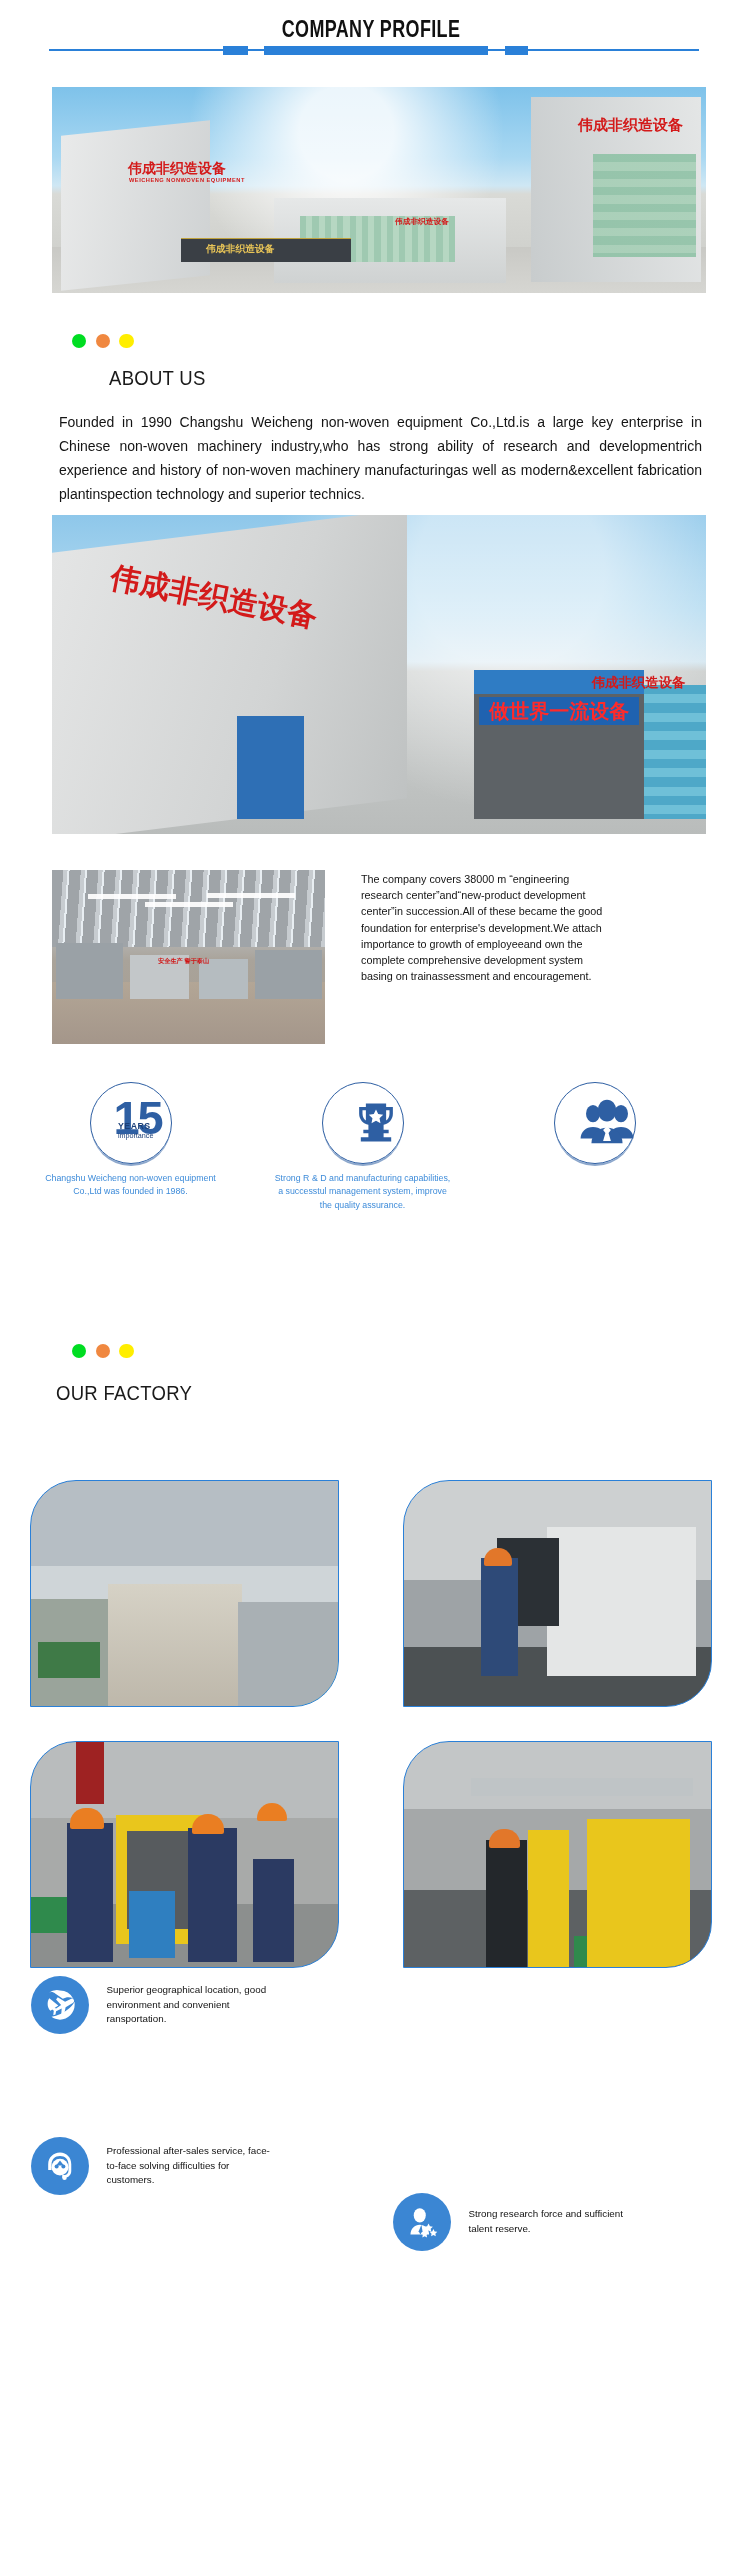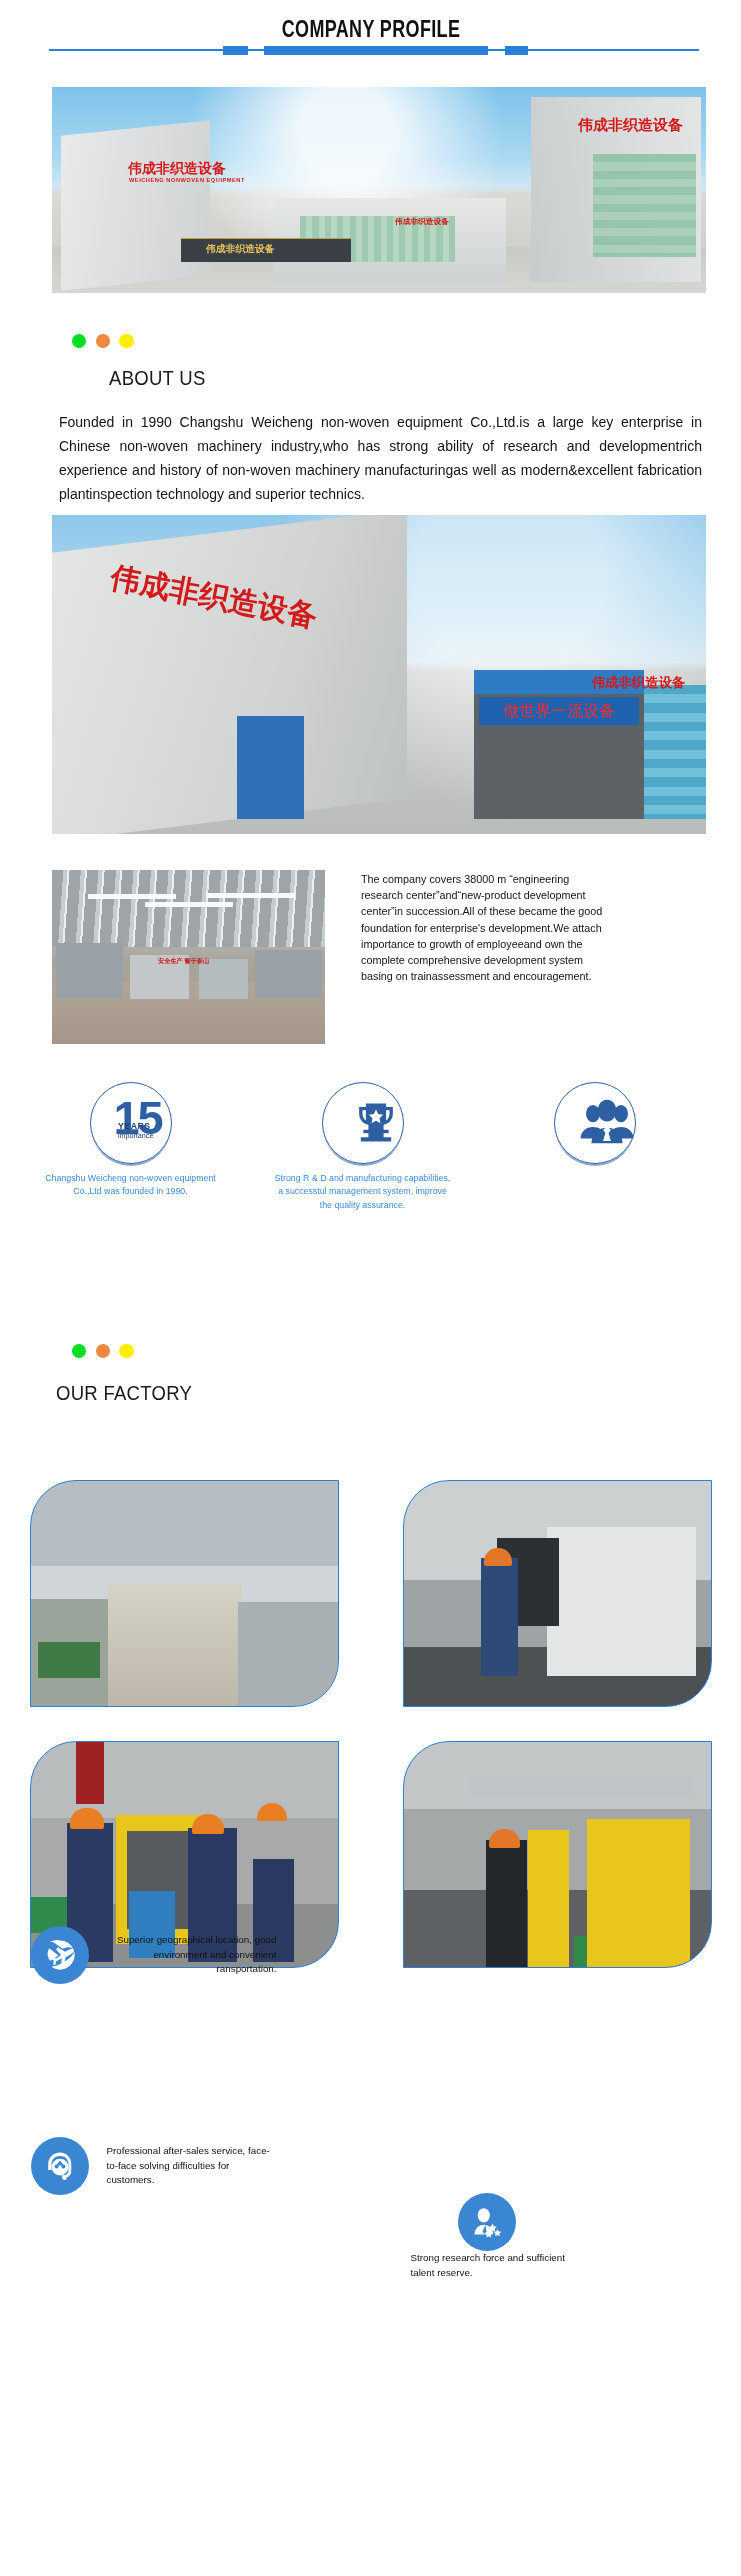--- a/index.html
+++ b/index.html
@@ -56,21 +56,21 @@
     background:
       radial-gradient(circle at 70% 18%, rgba(255,255,255,.55) 0 18%, rgba(255,255,255,0) 45%),
       linear-gradient(180deg,#8ec7ea 0%,#b6dcf1 30%,#d5e7f1 46%,#cdd0cf 49%,#b9bcbb 100%);
   }
   .bigfac .wall{ position:absolute; left:0; top:15.5px; width:355px; height:289px;
     background:linear-gradient(108deg,#e4e5e5 0%,#d2d4d4 60%,#bfc2c2 100%); transform:skewY(-7deg); }
   .bigfac .door{ position:absolute; left:185px; top:201px; width:67px; height:103px; background:#2e6fb5;}
   .bigfac .shed{ position:absolute; right:62px; top:155px; width:170px; height:149px;
     background:linear-gradient(180deg,#2f7cc4 0 24px,#5d6266 24px 100%); }
   .bigfac .shed .banner2{ position:absolute; left:5.2px; top:27px; width:160px; height:28px;
-    background:#1f62b0; color:#ff2a2a; font-weight:normal; font-size:16px; text-align:center; line-height:28px;}
+    background:#1f62b0; color:#ff2a2a; font-weight:bold; font-size:20px; text-align:center; line-height:28px;}
   .bigfac .glassr{ position:absolute; right:0; top:170px; width:62px; height:134px;
     background:repeating-linear-gradient(180deg,#4ea8c8 0 9.3px,#6fc0d8 9.3px 18.5px); }
 
   
   .work{ left:52px; top:870px; width:273px; height:174px;
     background:linear-gradient(180deg,#cfd2d3 0%,#b9bcbd 34%,#a9a39a 52%,#a69d90 100%);}
   .work .roof{ position:absolute; left:0; top:0; width:100%; height:77px;
     background:repeating-linear-gradient(94deg,#9fa4a8 0 11.3px,#c7ccd0 11.3px 15.5px,#e8eef2 15.5px 17.5px);}
   .work .lite{ position:absolute; top:24px; width:88px; height:5.2px; background:#fff; opacity:.92;}
   .work .floor{ position:absolute; left:0; bottom:0; width:100%; height:62px;
@@ -219,21 +219,21 @@
   <div class="para2" style="left:361px; top:871px; width:242px;">The company covers 38000 m “engineering research center”and“new-product development center”in succession.All of these became the good foundation for enterprise's development.We attach importance to growth of employeeand own the complete comprehensive development system basing on trainassessment and encouragement.</div>
 
   <div class="badge" style="left:30px; top:1082px;">
     <div class="ring">
       <div class="y15">
         <div class="n">15</div>
         <div class="yr">YEARS</div>
         <div class="ex">importance</div>
       </div>
     </div>
-    <div class="cap">Changshu Weicheng non-woven equipment Co.,Ltd was founded in 1990.</div>
+    <div class="cap">Changshu Weicheng non-woven equipment Co.,Ltd was founded in 1986.</div>
   </div>
 
   <div class="badge" style="left:262px; top:1082px;">
     <div class="ring">
       <svg width="54" height="54" viewBox="0 0 64 64" fill="#2e5fa3" aria-hidden="true">
         <path d="M20 9h24v4h8v8c0 7-5 12-11 13v6h6v4h-6v5h9v5H14v-5h9v-5h-6v-4h6v-6C17 33 12 28 12 21v-8h8V9zm0 8h-4v4c0 4 2 7 4 8V17zm24 0v12c2-1 4-4 4-8v-4h-4z"></path>
         <path d="M32 16l2.6 5.4 5.9.8-4.3 4.1 1.1 5.9-5.3-2.9-5.3 2.9 1.1-5.9-4.3-4.1 5.9-.8z" fill="#fff"></path>
       </svg>
     </div>
     <div class="cap">Strong R &amp; D and manufacturing capabilities, a successtul management system, improve the quality assurance.</div>
@@ -289,21 +289,21 @@
   </div>
   <div class="fbox f4">
     <div class="beam"></div>
     <div class="grn"></div>
     <div class="ymach"></div>
     <div class="ycol"></div>
     <div class="man"></div>
     <div class="hat"></div>
   </div>
 
-  <div class="feat" style="left:31px; top:1926px;text-align:right;">
+  <div class="feat" style="left:31px; top:1976px;">
     <div class="circ">
       <svg width="36" height="36" viewBox="0 0 64 64" fill="#fff" aria-hidden="true">
         <path d="M32 6a26 26 0 0 1 23 14c-6-3-13-2-18 1L24 12c-3-3-8-4-12-2A26 26 0 0 1 32 6z"></path>
         <path d="M10 30c0-4 1-7 3-10l16 13-14 9c-3-3-5-7-5-12z"></path>
         <path d="M58 32c0 14-12 26-26 26-6 0-11-2-15-5 10-2 22-7 31-15 5-4 8-9 10-12 0 2 0 4 0 6z"></path>
         <path d="M56 22c2 2 1 5-2 7L42 36l-3 14-5 2 1-14-10 5-1 6-4 1 1-8-6-5 4-2 6 3 9-6-9-10 3-4 13 8 11-5c3-1 4 0 4 1z"></path>
       </svg>
     </div>
     <div class="ftxt">Superior geographical location, good environment and convenient ransportation.</div>
   </div>
@@ -317,21 +317,21 @@
         <circle cx="38" cy="33" r="3.6" fill="#3b86d3"></circle>
         <path d="M32 22l7 9H25z" fill="#3b86d3"></path>
         <circle cx="40" cy="53" r="4" fill="#fff"></circle>
       </svg>
     </div>
     <div class="ftxt">Professional after-sales service, face-to-face solving difficulties for customers.</div>
   </div>
 
 
 
-  <div class="feat" style="left:393px; top:2193px;flex-direction:column;">
+  <div class="feat" style="left:393px; top:2193px;">
     <div class="circ">
       <svg width="35" height="35" viewBox="0 0 64 64" fill="#fff" aria-hidden="true">
         <ellipse cx="27" cy="19" rx="11" ry="13"></ellipse>
         <path d="M10 54c0-11 8-18 17-18s17 7 17 18z"></path>
         <path d="M30 36l2 12-4 6-3-6z" fill="#3b86d3"></path>
         <path d="M43 34l2.6 5 5.4.8-4 3.8 1 5.4-5-2.6-5 2.6 1-5.4-4-3.8 5.5-.8z"></path>
         <path d="M52 44l2.2 4.4 4.8.7-3.5 3.4.8 4.8-4.3-2.3-4.3 2.3.8-4.8-3.5-3.4 4.8-.7z"></path>
         <path d="M36 46l2.2 4.4 4.8.7-3.5 3.4.8 4.8L36 57l-4.3 2.3.8-4.8-3.5-3.4 4.8-.7z"></path>
       </svg>
     </div>

